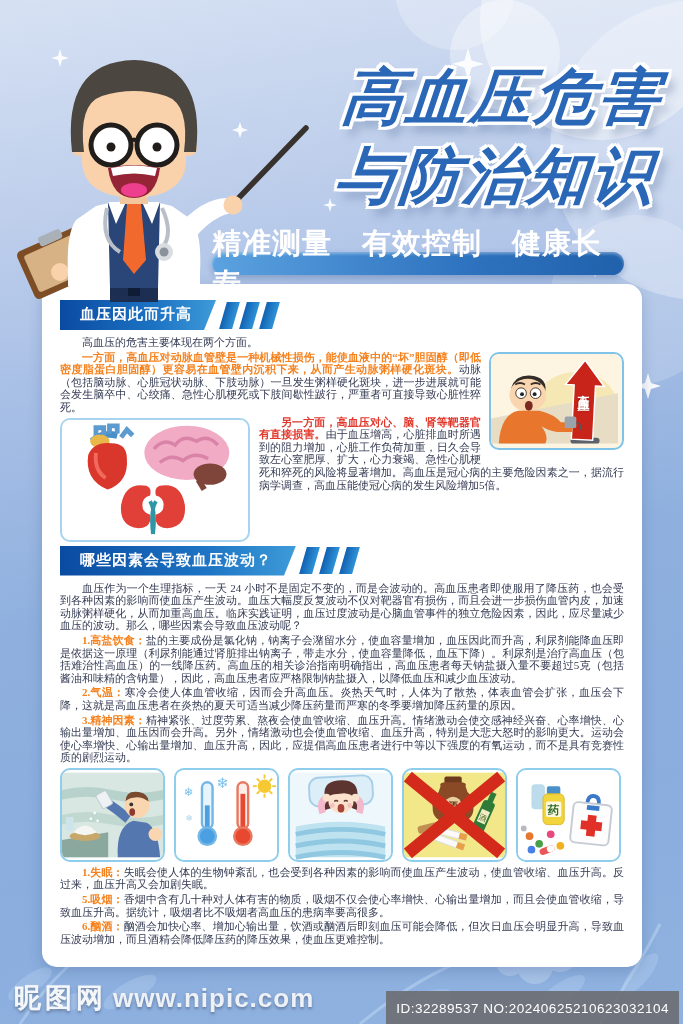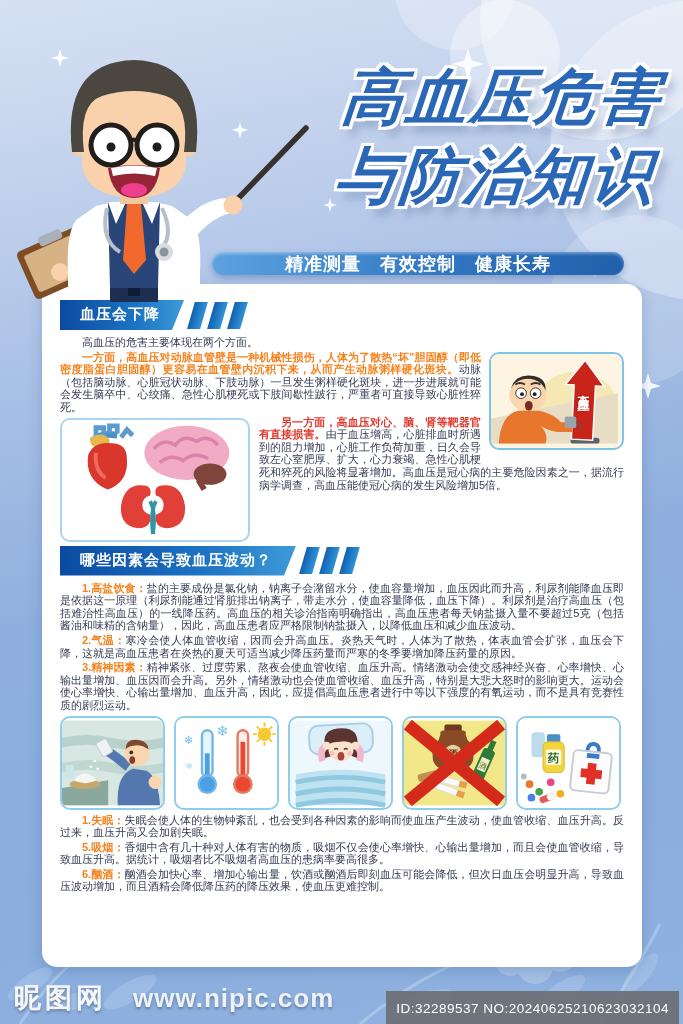--- a/index.html
+++ b/index.html
@@ -8,48 +8,48 @@
     background:linear-gradient(170deg,#d6e1f3 0%,#c0d0ec 18%,#a9c0e6 34%,#8fb0de 55%,#8aadde 78%,#8fb2e0 100%);}
   svg{display:block;}
   
   .hdr-deco{position:absolute;inset:0;z-index:1;pointer-events:none;}
   .title{position:absolute;top:58px;right:24px;z-index:2;text-align:right;
     font-weight:900;font-style:italic;color:#2a67b7;font-size:61px;line-height:79px;letter-spacing:3px;
     transform:skewX(-5deg);
     text-shadow:3px 3px 0 #fff,-3px -3px 0 #fff,3px -3px 0 #fff,-3px 3px 0 #fff,0 3px 0 #fff,3px 0 0 #fff,-3px 0 0 #fff,0 -3px 0 #fff,7px 9px 10px rgba(40,70,120,.35);}
   .pill{position:absolute;left:212px;top:252px;width:412px;height:23px;z-index:2;border-radius:18px;
     background:linear-gradient(90deg,#5ba2e0 0%,#2f74c0 60%,#2161ac 100%);
-    display:flex;align-items:center;justify-content:center;color:#fff;font-size:18px;font-weight:bold;letter-spacing:1px;
+    display:flex;align-items:center;justify-content:center;color:#fff;font-size:29px;font-weight:bold;letter-spacing:1px;
     box-shadow:inset 0 2px 3px rgba(255,255,255,.35),0 3px 6px rgba(30,70,130,.3);}
   .doctor{position:absolute;left:4px;top:48px;width:310px;height:254px;z-index:3;}
   
   .card{position:absolute;left:42px;top:284px;width:600px;height:683px;z-index:2;background:#fff;border-radius:15px;
     box-shadow:0 4px 14px rgba(50,80,130,.25);overflow:hidden;}
   .sec-head{display:flex;align-items:center;gap:7px;margin:16px 18px 6px 18px;clear:both;}
   .sec-head.second{margin-top:10px;}
   .sec-bar{background:linear-gradient(90deg,#0a4ba2 0%,#1d74c4 62%,#3e9bd8 100%);color:#fff;font-weight:bold;
     font-size:15px;letter-spacing:1px;padding:5px 24px 6px 20px;
     clip-path:polygon(0 0,100% 0,calc(100% - 12px) 100%,0 100%);}
   .mini-bar{width:13px;height:27px;background:linear-gradient(90deg,#1261b2,#2f93d6);transform:skewX(-16deg);}
-  .sec-body{margin:0 18px;font-size:11px;line-height:12.6px;color:#333a52;text-align:justify;}
+  .sec-body{margin:0 18px;font-size:11px;line-height:12.6px;color:#333a52;text-align:justify;font-family:Liberation Serif, serif;}
   .sec-body p{margin:0 0 2px 0;text-indent:2em;}
   .hl-o{color:#f5821e;font-weight:bold;}
   .hl-r{color:#e2372b;font-weight:bold;}
   .float-r{float:right;width:131px;height:94px;margin:1px 0 10px 8px;border:2px solid #7fc4e8;border-radius:10px;
     overflow:hidden;position:relative;background:#fdf5e2;}
   .float-l{float:left;width:186px;height:120px;margin:2px 9px 4px 0;border:2px solid #a8d4f0;border-radius:10px;
     overflow:hidden;background:#fff;}
   .bp-arrow-label{position:absolute;left:86px;top:31px;writing-mode:vertical-rl;color:#fff;font-size:12px;
     font-weight:bold;letter-spacing:3px;text-shadow:0 0 2px rgba(120,20,10,.7);}
   .factor-row{display:flex;gap:9px;margin:4px 0 4px 0;clear:both;}
   .factor{width:105px;height:94px;border:2px solid #8fcdec;border-radius:10px;overflow:hidden;background:#fff;box-sizing:border-box;}
   .factor svg{width:101px;height:90px;}
   
   .ftr-deco{position:absolute;left:0;bottom:0;width:683px;height:140px;z-index:1;pointer-events:none;}
-  .watermark{position:absolute;left:14px;bottom:8px;z-index:4;display:flex;align-items:baseline;gap:26px;}
+  .watermark{position:absolute;left:14px;bottom:8px;z-index:4;display:flex;align-items:baseline;gap:6px;}
   .wm-cn{font-weight:900;font-size:27px;letter-spacing:4px;color:#f4f7fa;
     text-shadow:0 2px 3px rgba(90,110,145,.85),0 0 1px #fff;}
   .wm-url{font-weight:bold;font-size:26px;color:#eef2f7;letter-spacing:1px;
     text-shadow:0 2px 3px rgba(90,110,145,.85);}
   .id-badge{position:absolute;right:4px;top:991px;z-index:4;background:rgba(106,106,110,.88);color:#fff;
     font-size:13.5px;padding:10px 10px;letter-spacing:.5px;}
 </style>
 </head>
 <body>
 
@@ -140,21 +140,21 @@
     <circle cx="107" cy="99" r="4.5" fill="#211d1b"></circle>
       <circle cx="153" cy="99" r="4.5" fill="#211d1b"></circle>
     <path d="M104 120 Q130 114 156 120 Q152 150 130 150 Q108 150 104 120 Z" fill="#952437"></path>
     <path d="M107 120 Q130 115 153 120 L151 128 Q130 123 109 128 Z" fill="#ffffff"></path>
     <ellipse cx="130" cy="142" rx="13" ry="7" fill="#ee3f8e"></ellipse>
   </svg>
 
   <main class="card">
 
     <div class="sec-head">
-      <div class="sec-bar">血压会下降</div>
+      <div class="sec-bar">血压因此而升高</div>
       <div class="mini-bar"></div>
       <div class="mini-bar"></div>
       <div class="mini-bar"></div>
     </div>
 
     <div class="sec-body">
       <p>高血压的危害主要体现在两个方面。</p>
 
       <div class="float-r">
         <svg viewBox="0 0 131 92" width="127" height="90">
@@ -173,21 +173,21 @@
           <path d="M25 31 Q30 28 35 31" stroke="#3a2f28" stroke-width="2" fill="none"></path>
           <path d="M41 31 Q46 28 51 31" stroke="#3a2f28" stroke-width="2" fill="none"></path>
           <ellipse cx="39" cy="53" rx="4" ry="5" fill="#7a2a20"></ellipse>
           <path d="M8 92 Q10 62 28 58 L50 58 Q66 62 72 70 L84 70 L84 80 L68 80 Q58 78 52 74 Q60 84 56 92 Z" fill="#e8762c"></path>
           <rect x="76" y="64" width="12" height="12" rx="2" fill="#9aa2ac"></rect>
           <path d="M88 70 Q94 72 92 78" stroke="#555555" stroke-width="1.5" fill="none"></path>
         </svg>
         <div class="bp-arrow-label">高血压</div>
       </div>
 
-      <p><span class="hl-o">一方面，高血压对动脉血管壁是一种机械性损伤，人体为了散热“坏”胆固醇（即低密度脂蛋白胆固醇）更容易在血管壁内沉积下来，从而产生动脉粥样硬化斑块。</span><span>动脉（包括脑动脉、心脏冠状动脉、下肢动脉）一旦发生粥样硬化斑块，进一步进展就可能会发生脑卒中、心绞痛、急性心肌梗死或下肢间歇性跛行，严重者可直接导致心脏性猝死。</span></p>
+      <p><span class="hl-o">一方面，高血压对动脉血管壁是一种机械性损伤，能使血液中的“坏”胆固醇（即低密度脂蛋白胆固醇）更容易在血管壁内沉积下来，从而产生动脉粥样硬化斑块。</span><span>动脉（包括脑动脉、心脏冠状动脉、下肢动脉）一旦发生粥样硬化斑块，进一步进展就可能会发生脑卒中、心绞痛、急性心肌梗死或下肢间歇性跛行，严重者可直接导致心脏性猝死。</span></p>
 
       <div class="float-l">
         <svg viewBox="0 0 186 120" width="182" height="116">
           <rect width="186" height="120" fill="#ffffff"></rect>
           <g>
             <path d="M30 22 Q40 12 56 16" stroke="#4a90c8" stroke-width="7" fill="none"></path>
             <path d="M34 18 L34 8 L42 8 L42 16 M48 14 L48 6 L56 6 L56 14 M60 18 L66 10 L72 16" stroke="#5b9bd0" stroke-width="5" fill="none"></path>
             <ellipse cx="38" cy="22" rx="10" ry="7" fill="#e8b84a"></ellipse>
             <path d="M26 36 Q22 62 46 72 Q68 64 66 40 Q66 24 50 24 Q32 22 26 36 Z" fill="#d9362c"></path>
             <path d="M34 34 Q32 52 44 60" stroke="#f2695e" stroke-width="4" fill="none"></path>
@@ -212,20 +212,21 @@
     </div>
 
     <div class="sec-head second">
       <div class="sec-bar">哪些因素会导致血压波动？</div>
       <div class="mini-bar"></div>
       <div class="mini-bar"></div>
       <div class="mini-bar"></div>
     </div>
 
     <div class="sec-body">
+      <p>血压作为一个生理指标，一天 24 小时不是固定不变的，而是会波动的。高血压患者即使服用了降压药，也会受到各种因素的影响而使血压产生波动。血压大幅度反复波动不仅对靶器官有损伤，而且会进一步损伤血管内皮，加速动脉粥样硬化，从而加重高血压。临床实践证明，血压过度波动是心脑血管事件的独立危险因素，因此，应尽量减少血压的波动。那么，哪些因素会导致血压波动呢？</p>
       <p><span class="hl-o">1.高盐饮食：</span><span>盐的主要成份是氯化钠，钠离子会潴留水分，使血容量增加，血压因此而升高，利尿剂能降血压即是依据这一原理（利尿剂能通过肾脏排出钠离子，带走水分，使血容量降低，血压下降）。利尿剂是治疗高血压（包括难治性高血压）的一线降压药。高血压的相关诊治指南明确指出，高血压患者每天钠盐摄入量不要超过5克（包括酱油和味精的含钠量），因此，高血压患者应严格限制钠盐摄入，以降低血压和减少血压波动。</span></p>
       <p><span class="hl-o">2.气温：</span><span>寒冷会使人体血管收缩，因而会升高血压。炎热天气时，人体为了散热，体表血管会扩张，血压会下降，这就是高血压患者在炎热的夏天可适当减少降压药量而严寒的冬季要增加降压药量的原因。</span></p>
       <p><span class="hl-o">3.精神因素：</span><span>精神紧张、过度劳累、熬夜会使血管收缩、血压升高。情绪激动会使交感神经兴奋、心率增快、心输出量增加、血压因而会升高。另外，情绪激动也会使血管收缩、血压升高，特别是大悲大怒时的影响更大。运动会使心率增快、心输出量增加、血压升高，因此，应提倡高血压患者进行中等以下强度的有氧运动，而不是具有竞赛性质的剧烈运动。</span></p>
 
       <div class="factor-row">
         <div class="factor">
           <svg viewBox="0 0 105 88">
             <rect width="105" height="88" fill="#d8e7e1"></rect>
             <path d="M0 18 Q26 12 52 18 T105 18 L105 28 Q79 34 52 28 T0 28 Z" fill="#aac9c0" opacity="0.7"></path>
             <path d="M0 44 Q26 38 52 44 T105 44 L105 54 Q79 60 52 54 T0 54 Z" fill="#aac9c0" opacity="0.5"></path>

